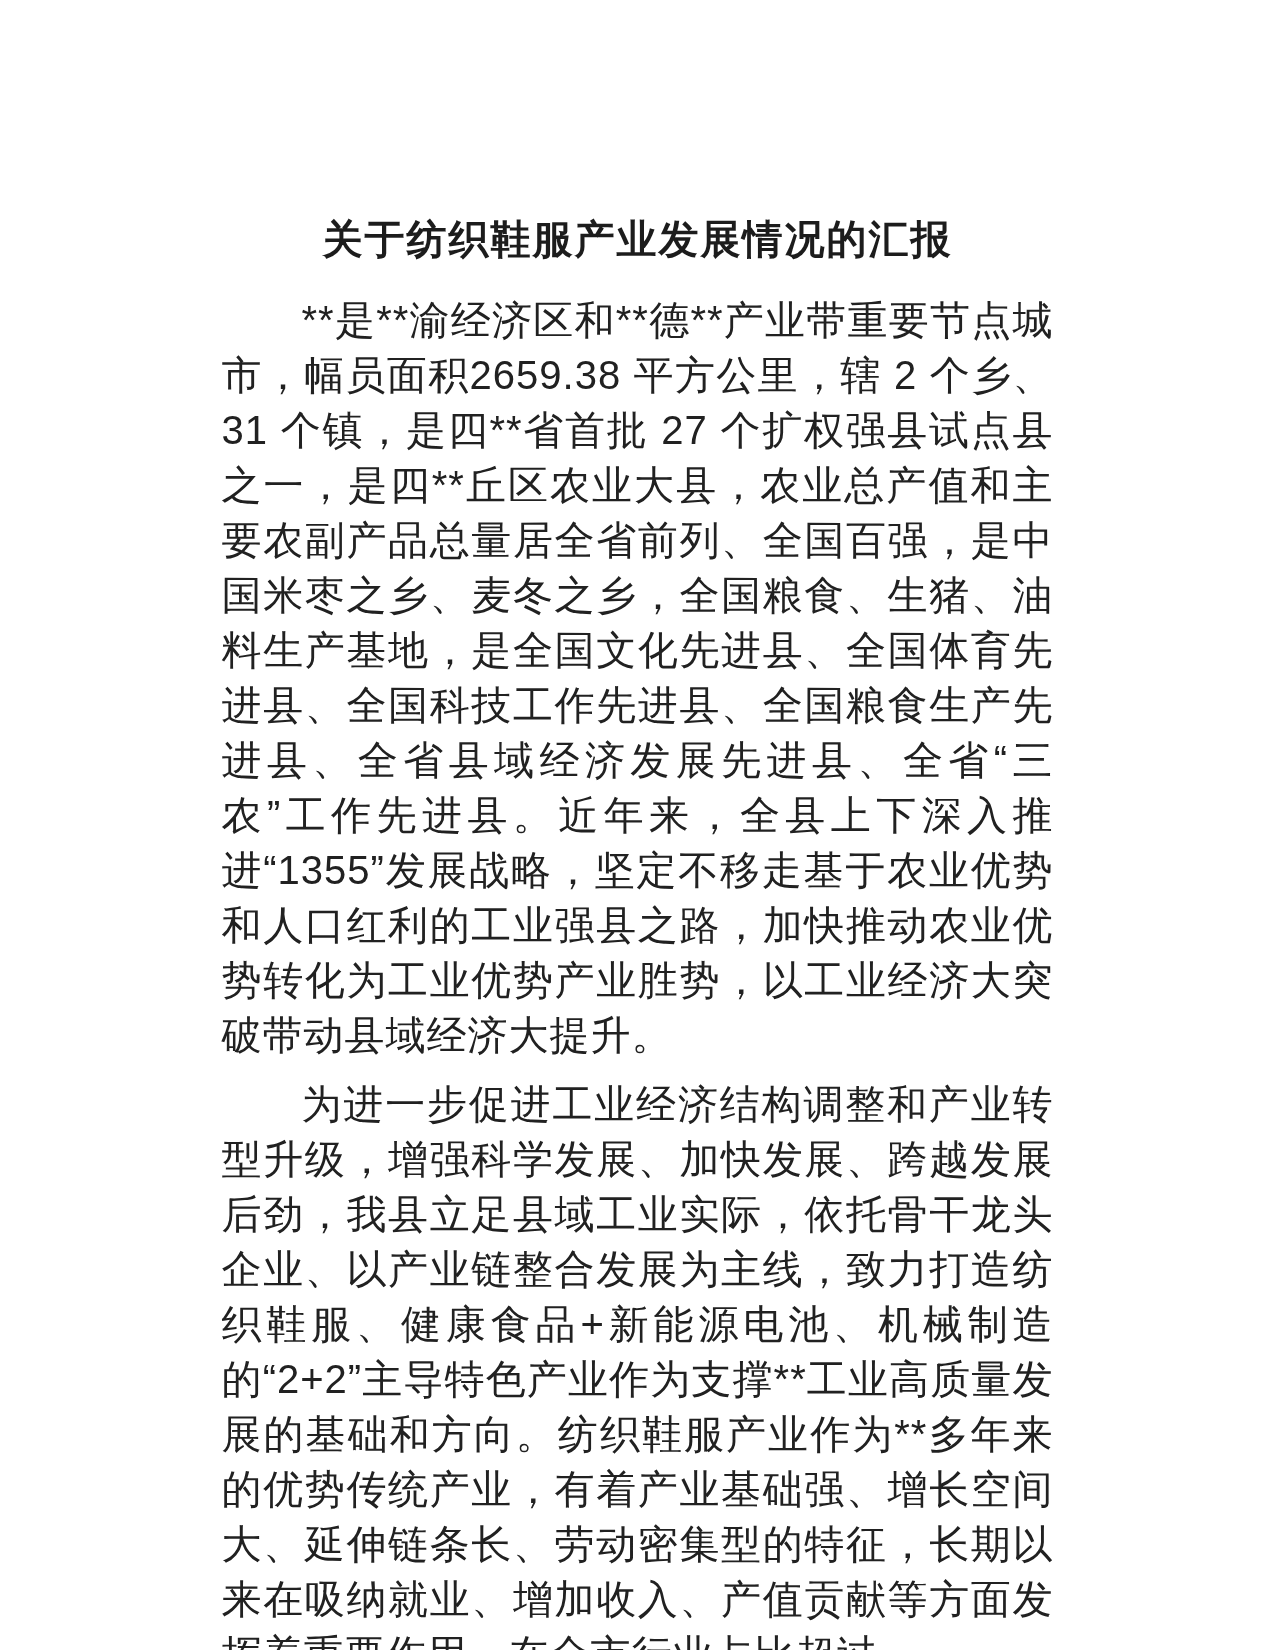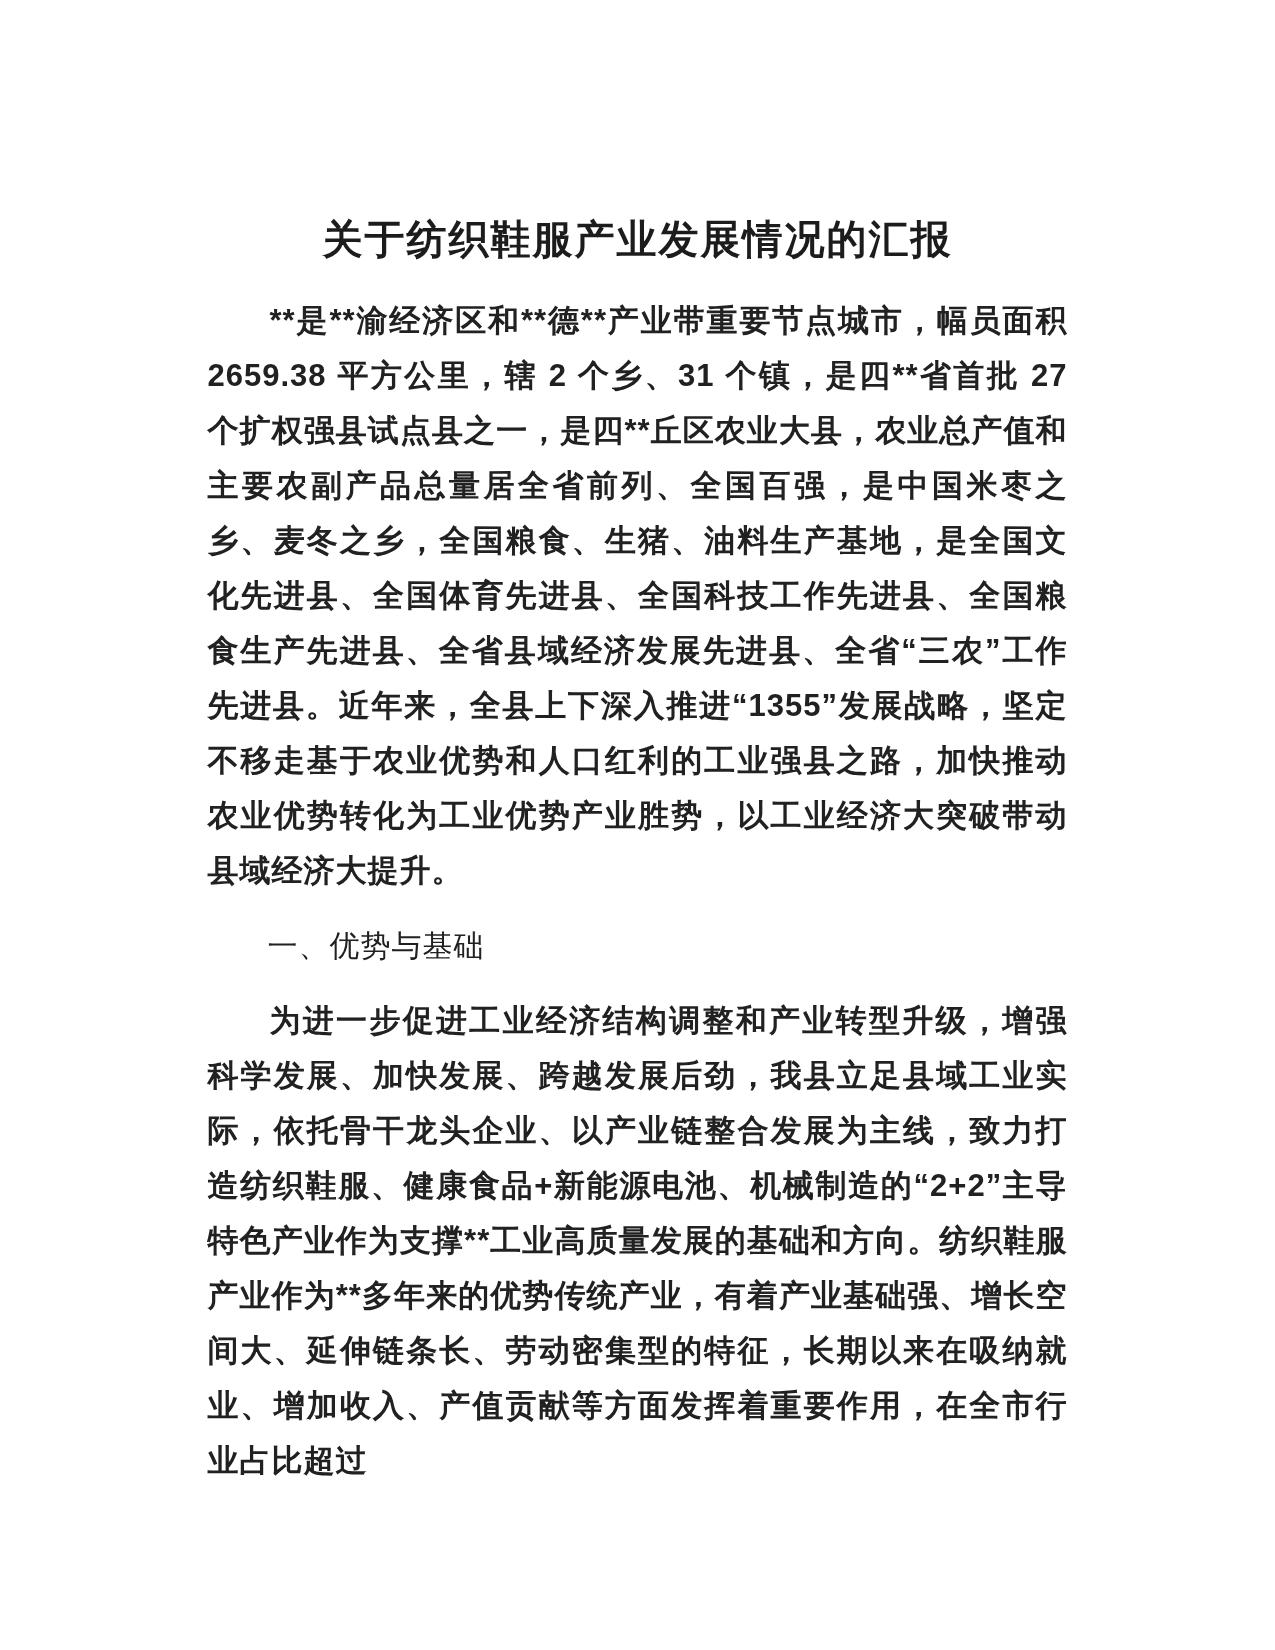--- a/index.html
+++ b/index.html
@@ -23,44 +23,43 @@
     .doc-title {
       margin: 8px 0 28px 0;
       text-align: center;
       font-size: 40px;
       font-weight: 700;
       letter-spacing: 2px;
       line-height: 1.3;
       color: #1c1c1c;
     }
     .para {
-      margin: 0;
-      font-size: 31px;
+      margin: 14px;
+      font-size: 40px;
       line-height: 55px;
       letter-spacing: 1px;
       text-align: justify;
       text-justify: inter-ideograph;
       text-indent: 2em;
-      font-weight: 700;
+      font-weight: 400;
       color: #212121;
     }
     .section-heading {
       margin: 20px 0 20px 0;
       font-size: 30px;
       line-height: 55px;
       letter-spacing: 1px;
       text-indent: 2em;
       font-weight: 500;
       color: #212121;
     }
   </style>
 </head>
 <body>
 
 <div class="page">
   <h1 class="doc-title">关于纺织鞋服产业发展情况的汇报</h1>
 
   <p class="para">**是**渝经济区和**德**产业带重要节点城市，幅员面积2659.38 平方公里，辖 2 个乡、31 个镇，是四**省首批 27 个扩权强县试点县之一，是四**丘区农业大县，农业总产值和主要农副产品总量居全省前列、全国百强，是中国米枣之乡、麦冬之乡，全国粮食、生猪、油料生产基地，是全国文化先进县、全国体育先进县、全国科技工作先进县、全国粮食生产先进县、全省县域经济发展先进县、全省“三农”工作先进县。近年来，全县上下深入推进“1355”发展战略，坚定不移走基于农业优势和人口红利的工业强县之路，加快推动农业优势转化为工业优势产业胜势，以工业经济大突破带动县域经济大提升。</p>
 
-  <p class="section-heading">一、优势与基础</p>
 
   <p class="para">为进一步促进工业经济结构调整和产业转型升级，增强科学发展、加快发展、跨越发展后劲，我县立足县域工业实际，依托骨干龙头企业、以产业链整合发展为主线，致力打造纺织鞋服、健康食品+新能源电池、机械制造的“2+2”主导特色产业作为支撑**工业高质量发展的基础和方向。纺织鞋服产业作为**多年来的优势传统产业，有着产业基础强、增长空间大、延伸链条长、劳动密集型的特征，长期以来在吸纳就业、增加收入、产值贡献等方面发挥着重要作用，在全市行业占比超过</p>
 </div>
 
 </body></html>

